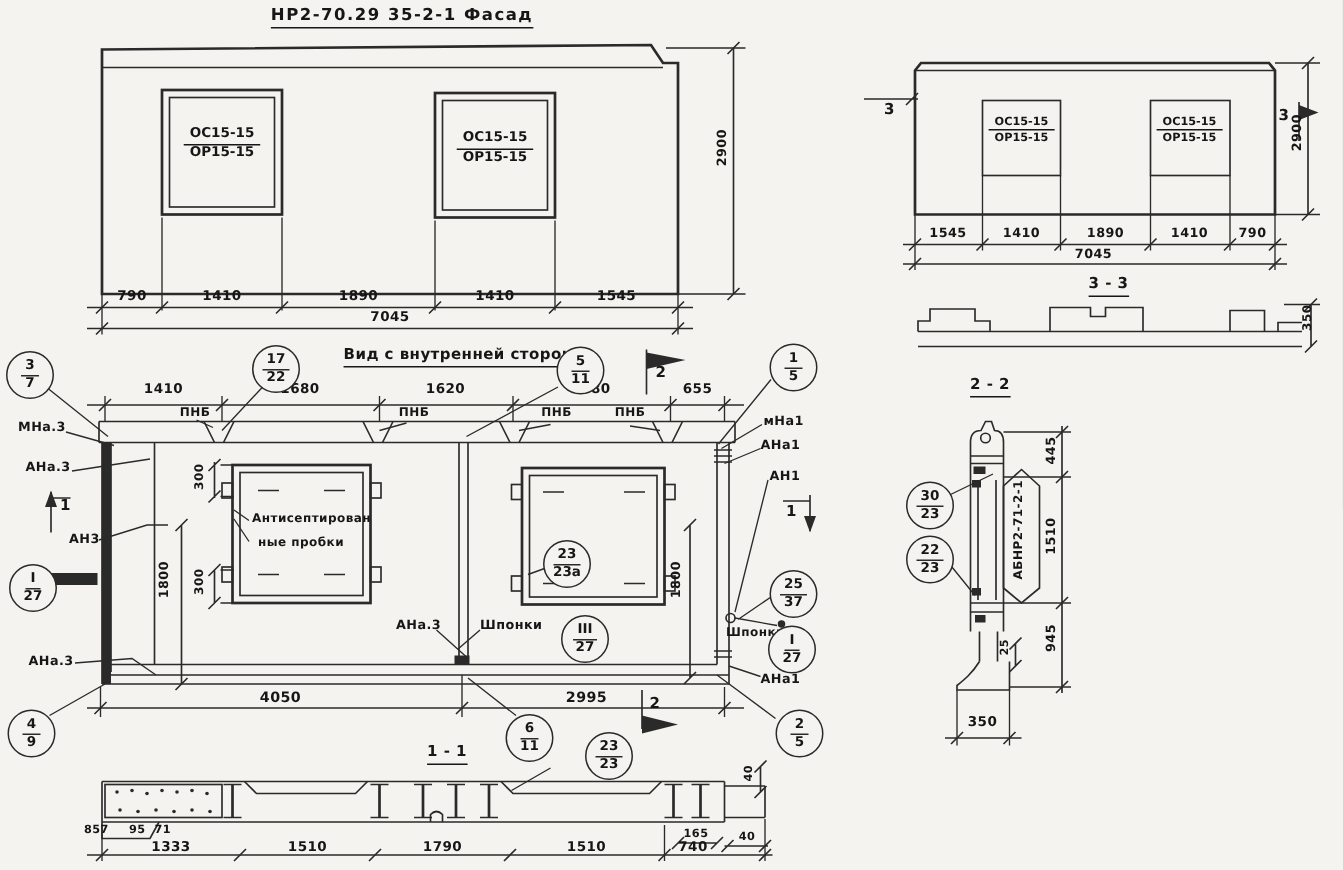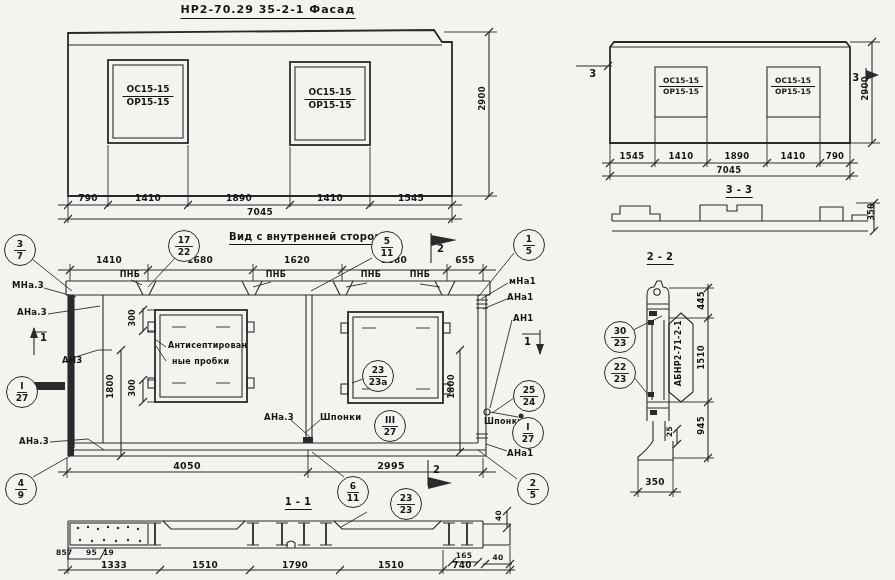--- a/index.html
+++ b/index.html
@@ -246,39 +246,39 @@
 <div class="circ" style="left:374px;top:410px">
       <span class="tp">III</span>
       <span>27</span>
     </div>
 <div class="circ" style="left:512px;top:417px">
       <span class="tp">I</span>
       <span>27</span>
     </div>
 <div class="circ" style="left:513px;top:380px">
       <span class="tp">25</span>
-      <span>24</span>
+      <span>37</span>
     </div>
 <div class="circ" style="left:337px;top:476px">
       <span class="tp">6</span>
       <span>11</span>
     </div>
 <div class="circ" style="left:517px;top:473px">
       <span class="tp">2</span>
       <span>5</span>
     </div>
 
 <span class="ta f10" style="left:437px;top:243px">2</span>
 <span class="ta f10" style="left:433px;top:464px">2</span>
 <span class="ta f10" style="left:40px;top:332px">1</span>
 <span class="ta f10" style="left:524px;top:336px">1</span>
 
 <span class="ta" style="left:12px;top:280px">МНа.3</span>
 <span class="ta" style="left:17px;top:307px">АНа.3</span>
-<span class="ta" style="left:62px;top:355px">АН3</span>
+<span class="ta" style="left:46px;top:355px">АН3</span>
 <span class="ta" style="left:19px;top:436px">АНа.3</span>
 <span class="ta" style="left:264px;top:412px">АНа.3</span>
 <span class="ta" style="left:509px;top:276px">мНа1</span>
 <span class="ta" style="left:507px;top:292px">АНа1</span>
 <span class="ta" style="left:513px;top:313px">АН1</span>
 <span class="ta" style="left:507px;top:448px">АНа1</span>
 <span class="ta" style="left:320px;top:412px">Шпонки</span>
 <span class="ta f8" style="left:484px;top:417px">Шпонки</span>
 <span class="ta f8" style="left:168px;top:341px">Антисептирован</span>
 <span class="ta f8" style="left:172px;top:357px">ные пробки</span>
@@ -294,21 +294,21 @@
       <span class="tp">23</span>
       <span>23</span>
     </div>
 <span class="t" style="left:114px;top:560px">1333</span>
 <span class="t" style="left:205px;top:560px">1510</span>
 <span class="t" style="left:295px;top:560px">1790</span>
 <span class="t" style="left:391px;top:560px">1510</span>
 <span class="t" style="left:462px;top:560px">740</span>
 <span class="ta f75" style="left:56px;top:548px">857</span>
 <span class="ta f75" style="left:86px;top:548px">95</span>
-<span class="ta f75" style="left:103px;top:548px">19</span>
+<span class="ta f75" style="left:103px;top:548px">71</span>
 <span class="t f75" style="left:464px;top:551px">165</span>
 <span class="t f75" style="left:498px;top:553px">40</span>
 <span class="vt f75" style="left:494px;top:510px">40</span>
 
 <span class="t f10 u" style="left:660px;top:251px">2 - 2</span>
 <div class="circ" style="left:604px;top:321px">
       <span class="tp">30</span>
       <span>23</span>
     </div>
 <div class="circ" style="left:604px;top:357px">

